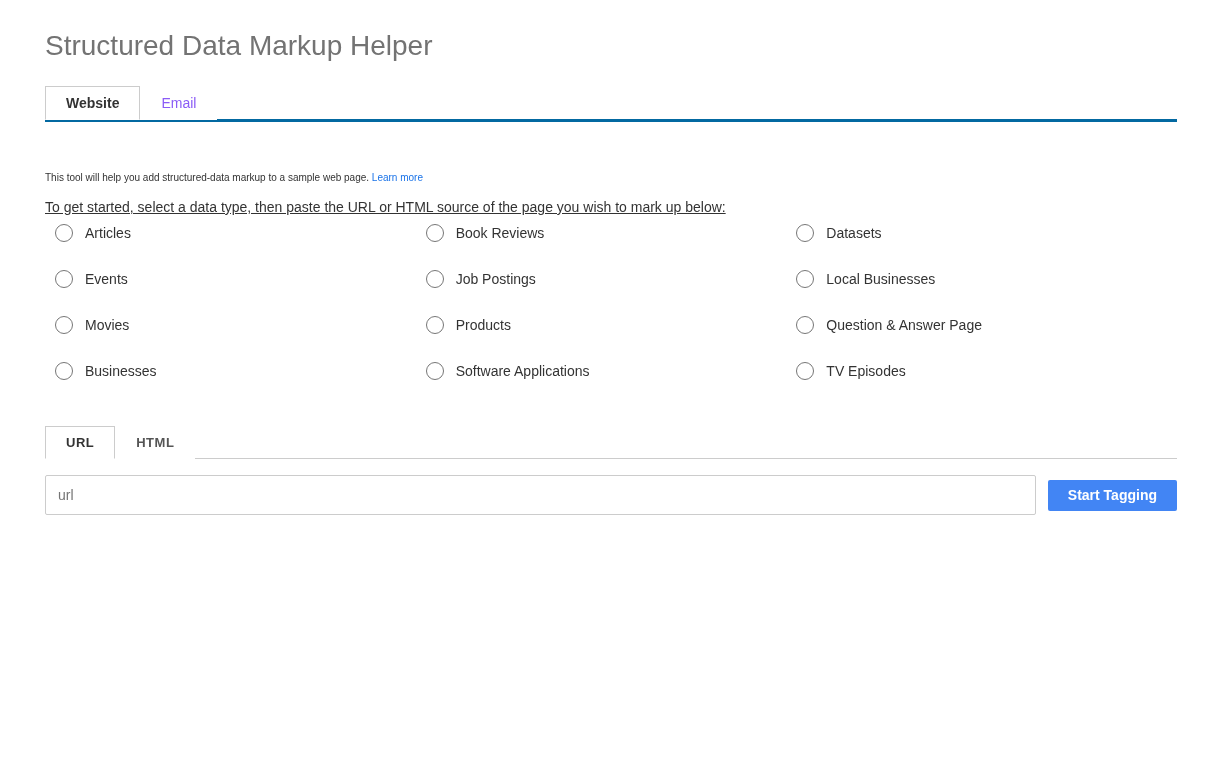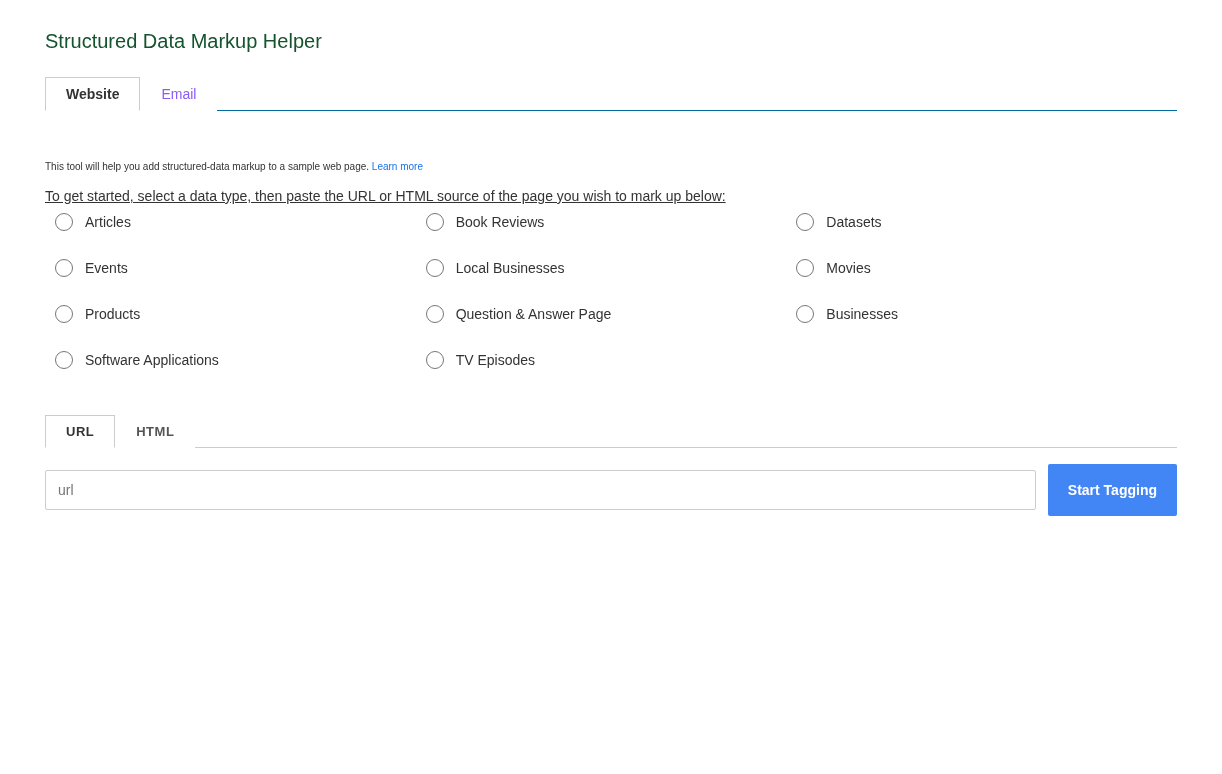--- a/index.html
+++ b/index.html
@@ -15,30 +15,30 @@
       font-size: 14px;
       width: 1222px;
       min-height: 774px;
     }
 
     .container {
       padding: 30px 45px 40px 45px;
     }
 
     .page-title {
-      color: #14532d;
-      font-size: 20px;
+      color: #737373;
+      font-size: 28px;
       font-weight: normal;
       margin-bottom: 24px;
     }
 
     
     .tab-bar {
       display: flex;
-      border-bottom: 1px solid #0369a1;
+      border-bottom: 3px solid #0369a1;
       margin-bottom: 20px;
     }
 
     .tab {
       padding: 8px 20px;
       cursor: pointer;
       font-size: 14px;
       color: #8b5cf6;
       border: 1px solid transparent;
       border-bottom: none;
@@ -144,21 +144,21 @@
       height: 40px;
       border: 1px solid #ccc;
       padding: 0 12px;
       font-size: 14px;
       color: #999;
       outline: none;
       border-radius: 2px;
     }
 
     .start-button {
-      height: 52px;
+      height: 31px;
       padding: 0 20px;
       background: #4285f4;
       color: #fff;
       border: none;
       border-radius: 2px;
       font-size: 14px;
       font-weight: bold;
       cursor: pointer;
       white-space: nowrap;
     }
@@ -197,20 +197,24 @@
     <div class="radio-option">
       <input type="radio" name="data-type" id="datasets" style="">
       <label for="datasets">Datasets</label>
     </div>
 
     <div class="radio-option">
       <input type="radio" name="data-type" id="events" style="">
       <label for="events">Events</label>
     </div>
 
+    <div class="radio-option">
+      <input type="radio" name="data-type" id="job-postings" style="">
+      <label for="job-postings">Job Postings</label>
+    </div>
 
     <div class="radio-option">
       <input type="radio" name="data-type" id="local-businesses" style="">
       <label for="local-businesses">Local Businesses</label>
     </div>
 
     <div class="radio-option">
       <input type="radio" name="data-type" id="movies" style="">
       <label for="movies">Movies</label>
     </div>

